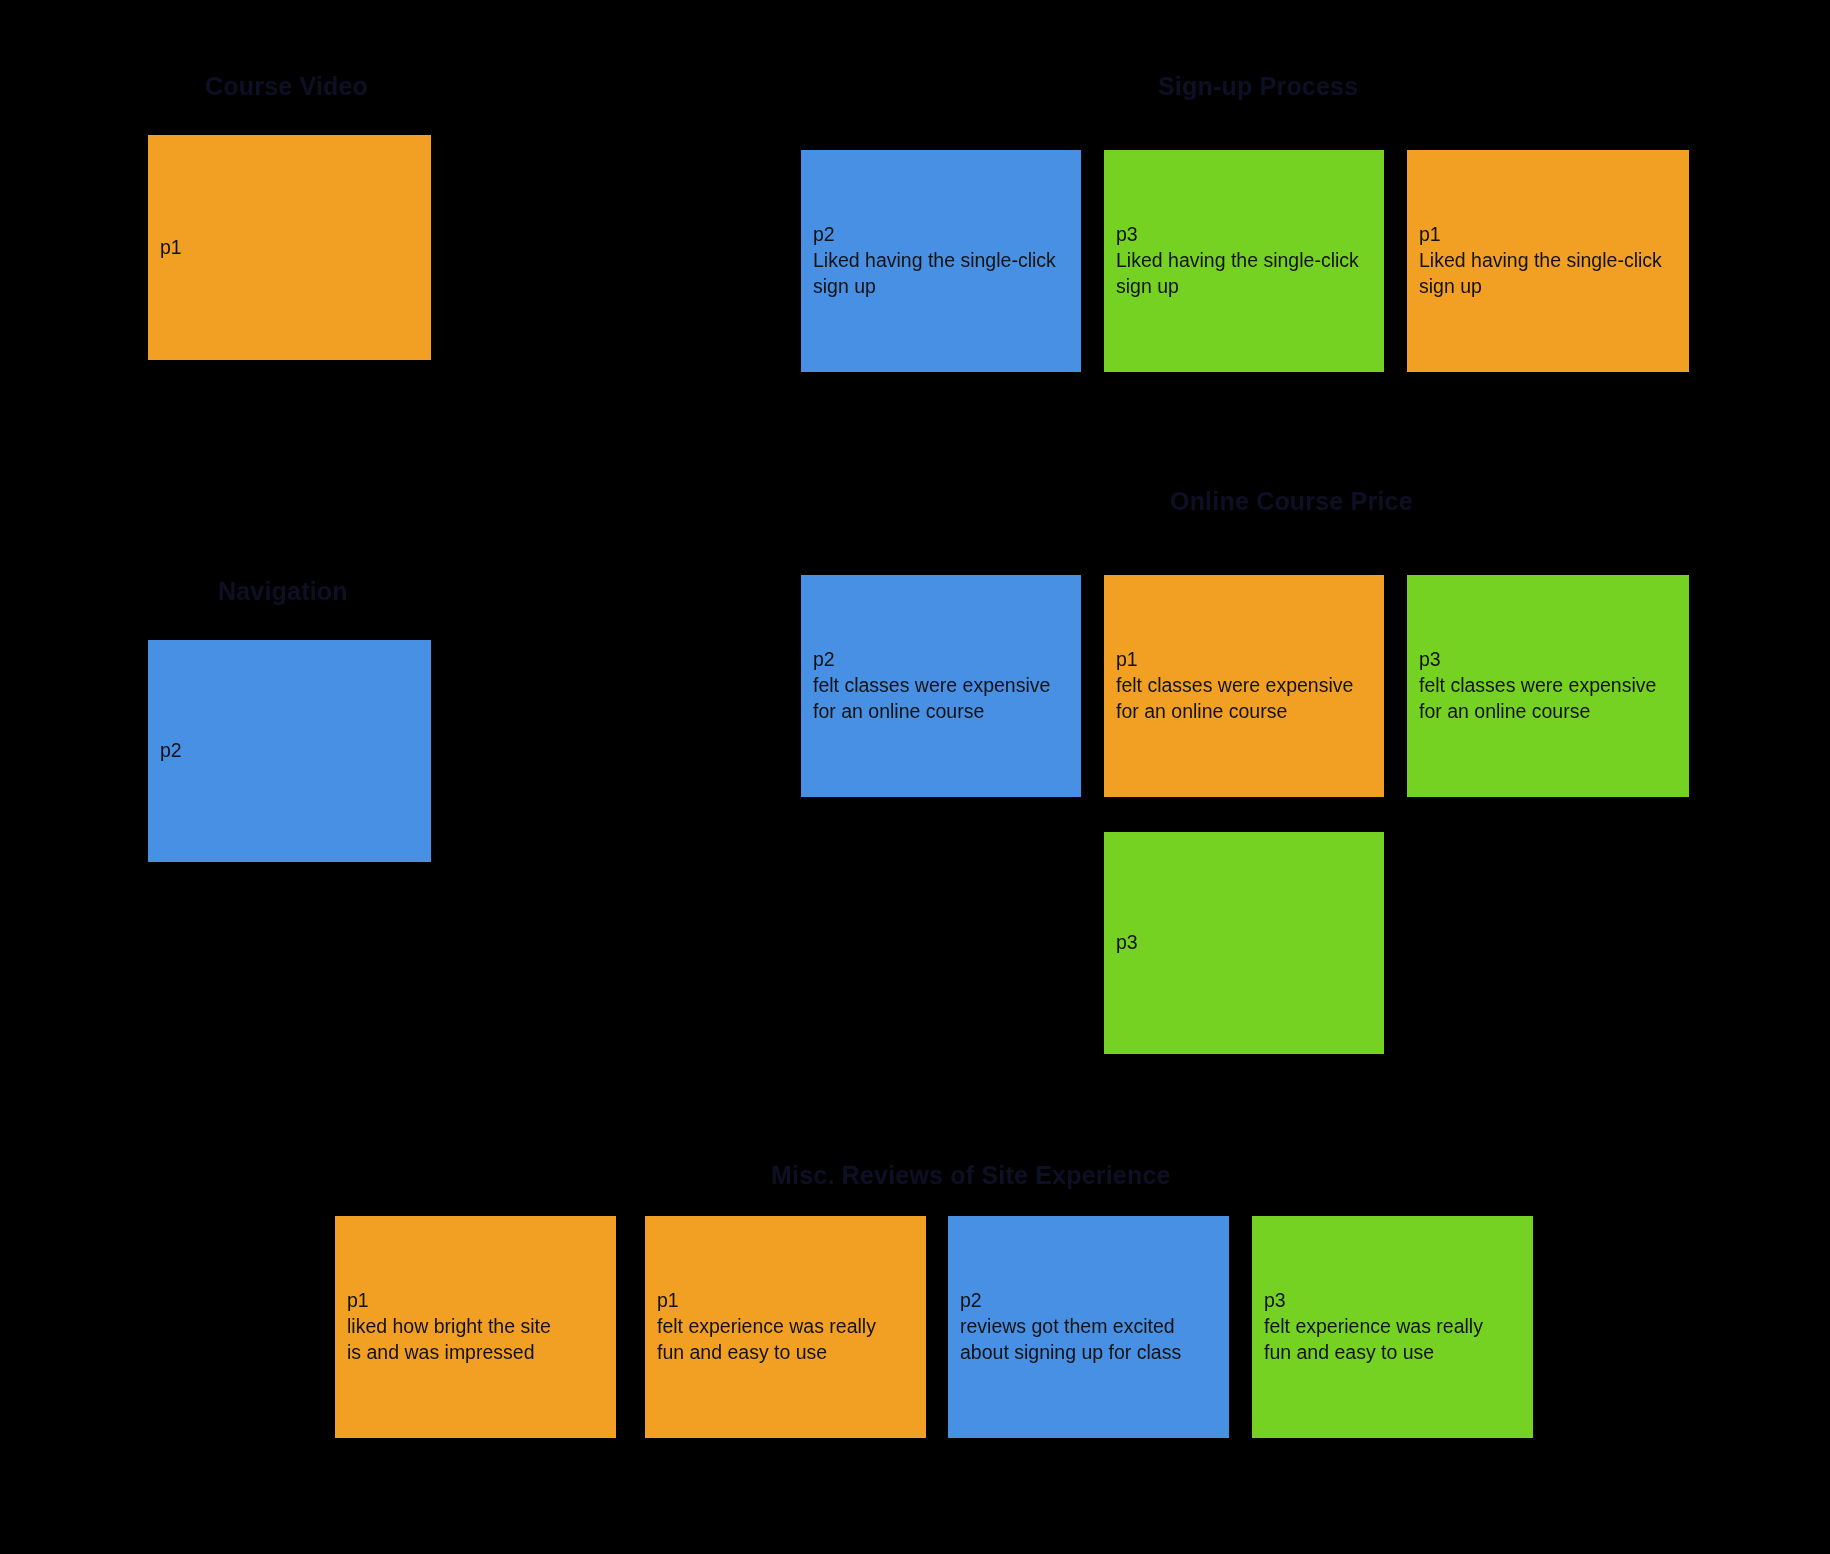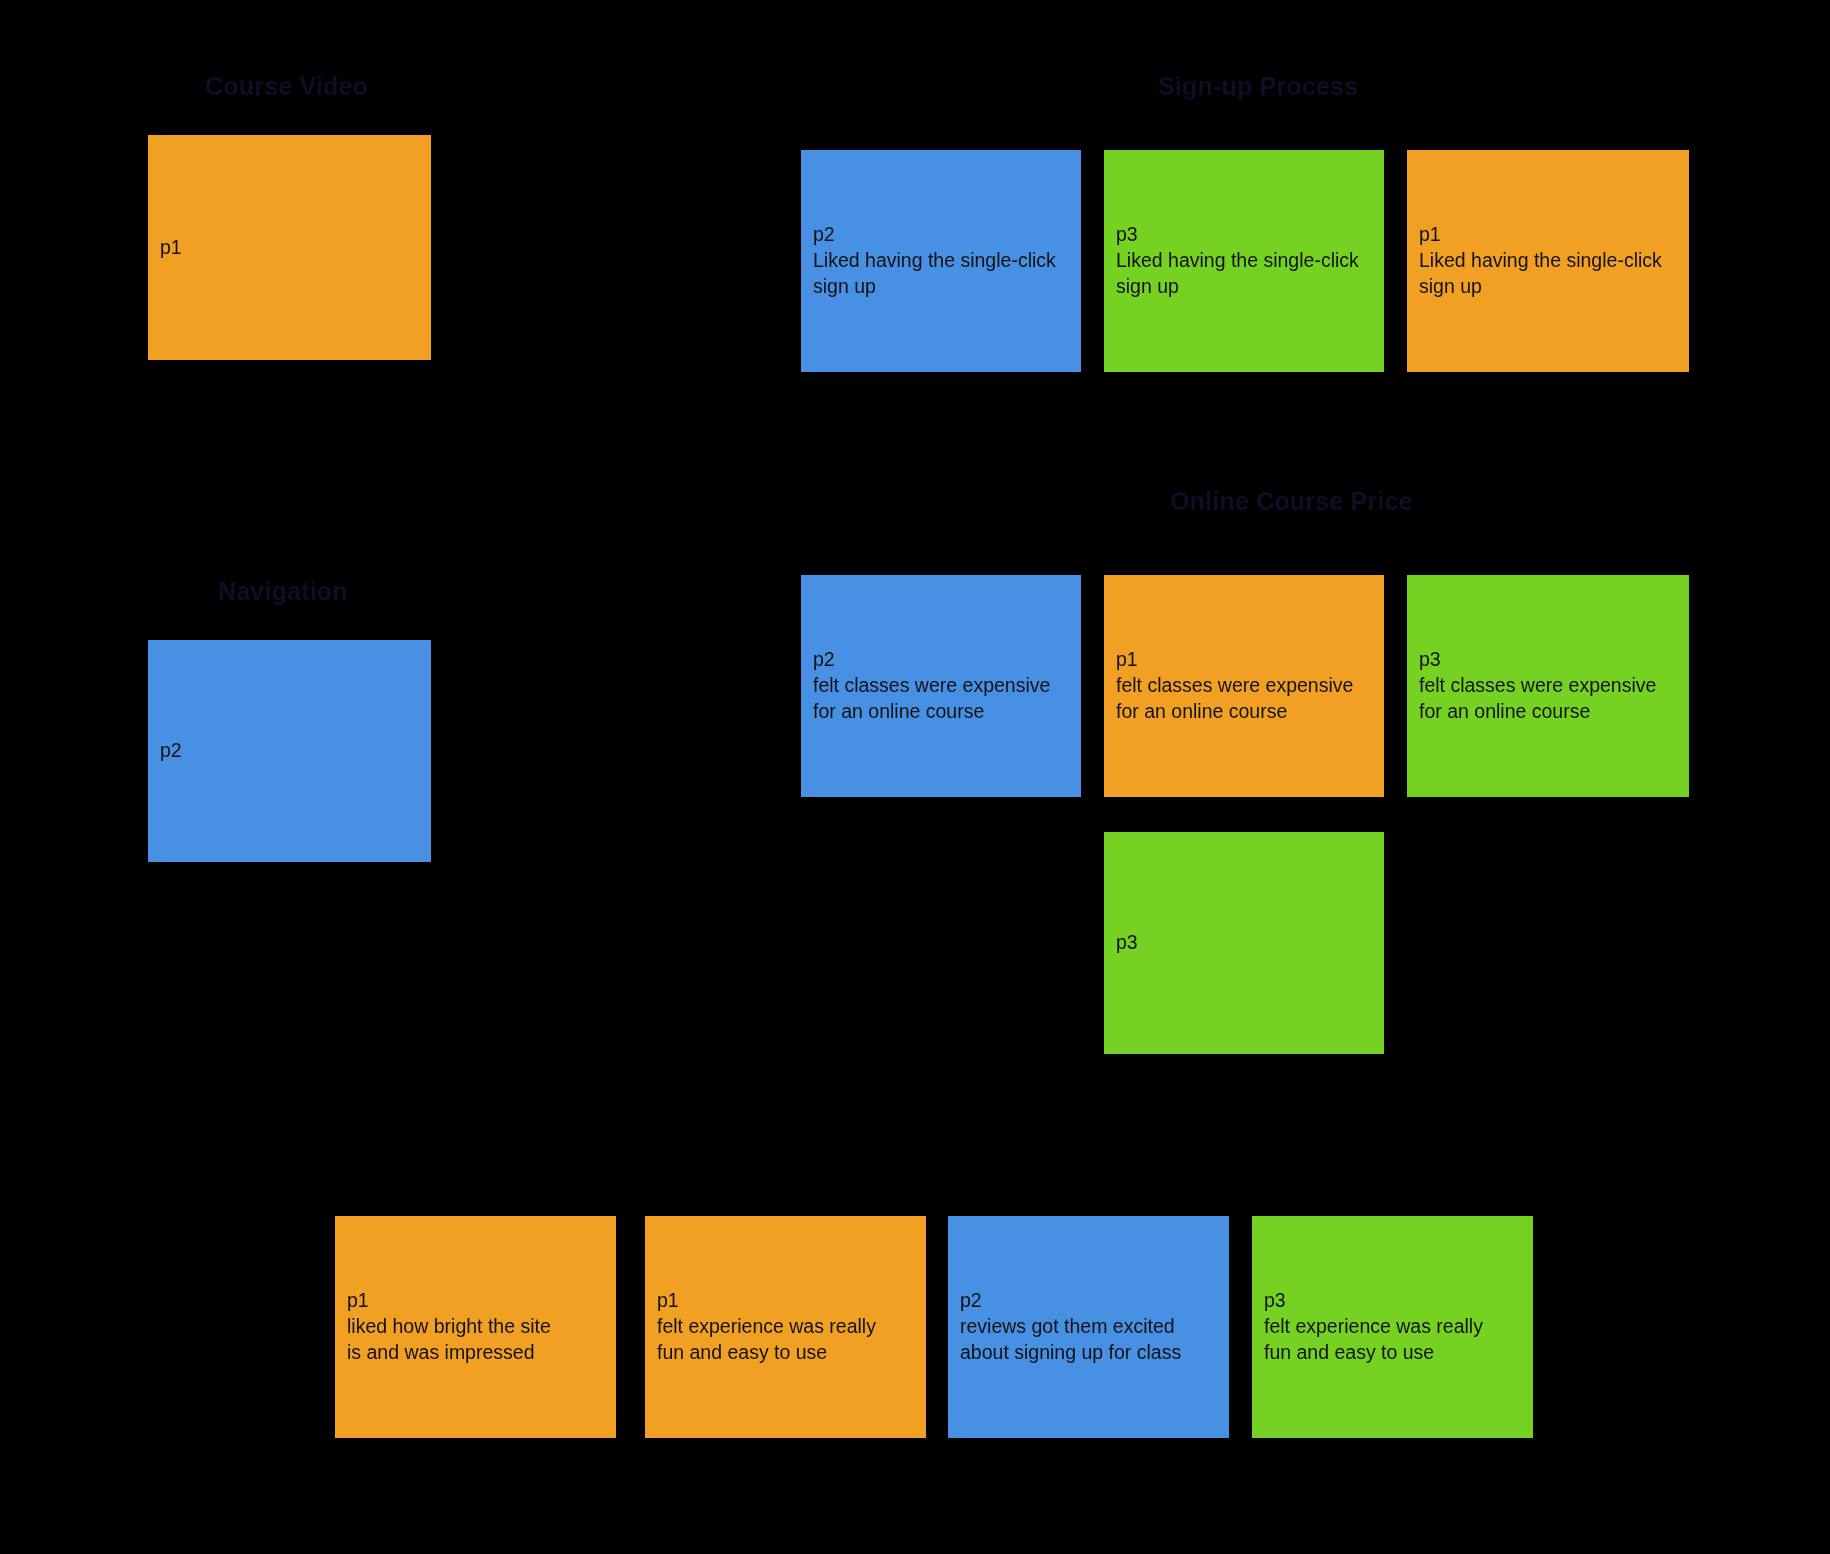--- a/index.html
+++ b/index.html
@@ -53,20 +53,21 @@
   }
 </style>
 </head>
 <body>
 
 <div id="board">
     <div class="group-title" style="left: 205px; top: 72px;">Course Video</div>
     <div class="group-title" style="left: 1158px; top: 72px;">Sign-up Process</div>
     <div class="group-title" style="left: 218px; top: 577px;">Navigation</div>
     <div class="group-title" style="left: 1138px; top: 487px; margin-left: 32px;">Online Course Price</div>
+    <div class="group-title" style="left: 771px; top: 1161px;">Misc. Reviews of Site Experience</div>
     <div class="note" style="left: 148px; top: 135px; width: 283px; height: 225px; background: rgb(242, 160, 36);">
       <span class="author">p1</span>
     </div>
     <div class="note" style="left: 801px; top: 150px; width: 280px; height: 222px; background: rgb(71, 144, 227);">
       <span class="author">p2</span>
       <span class="body">Liked having the single-click
  sign up</span>
     </div>
     <div class="note" style="left: 1104px; top: 150px; width: 280px; height: 222px; background: rgb(118, 210, 34);">
       <span class="author">p3</span>

